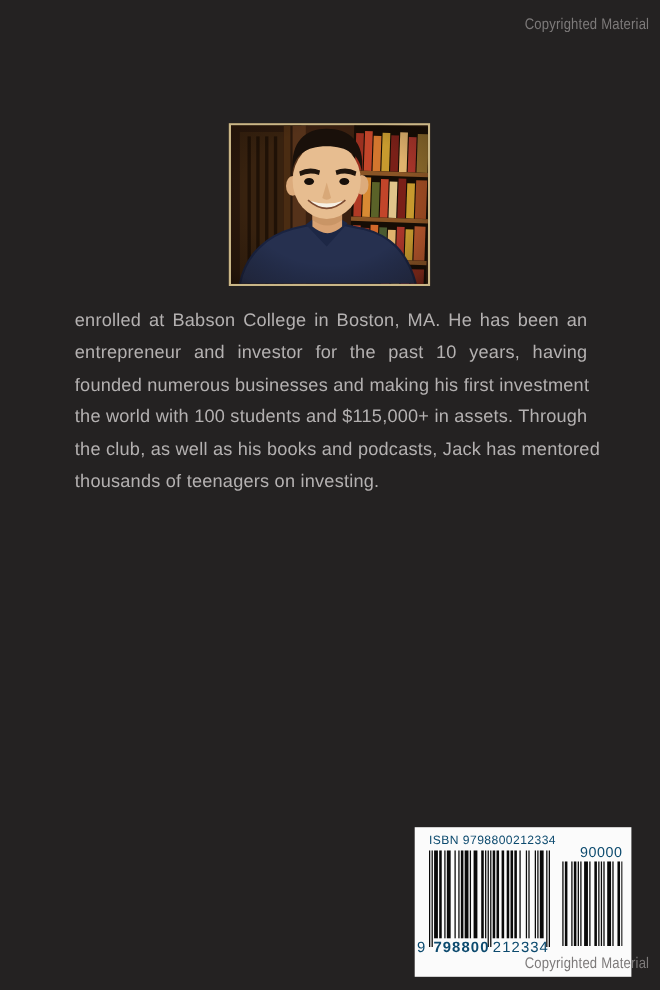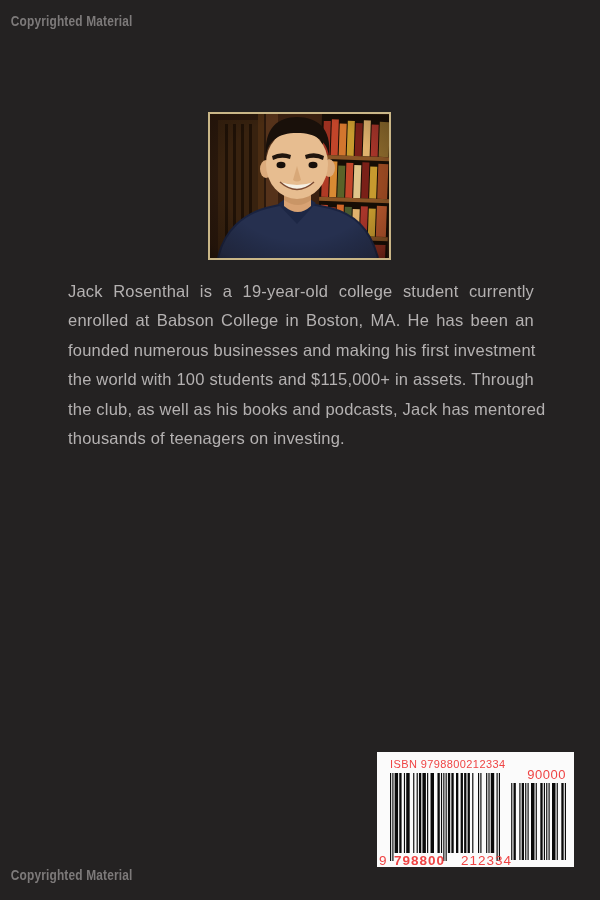--- a/index.html
+++ b/index.html
@@ -8,22 +8,22 @@
     --notice:#7d7a7a;
     --bc-bg:#fbfbfb;
     --photo-border:#c9b687;
   }
   html,body{margin:0;padding:0;background:var(--bg);}
   .page{
     position:relative;width:600px;height:900px;background:var(--bg);
     overflow:hidden;font-family:"Liberation Sans",sans-serif;
   }
   .notice{
-    position:absolute;left:0;width:600px;text-align:left;
-    color:var(--notice);font-size:14px;font-weight:bold;letter-spacing:.2px;
+    position:absolute;left:0;width:600px;text-align:right;
+    color:var(--notice);font-size:14px;font-weight:normal;letter-spacing:.2px;
   }
   .notice span{display:inline-block;transform:scaleX(.85);transform-origin:center;}
   .notice-top{top:13px;}
   .notice-bottom{top:867px;}
 
   .photo-frame{
     position:absolute;left:208px;top:112px;width:179px;height:144px;
     border:2px solid var(--photo-border);background:#2e1b0e;
   }
   .photo-frame svg{display:block;width:100%;height:100%;}
@@ -32,37 +32,37 @@
     position:absolute;left:68px;top:277px;width:466px;
     color:var(--bio);font-size:16.5px;letter-spacing:.2px;font-weight:300;
   }
   .bio-line{
     height:29.4px;line-height:29.4px;white-space:nowrap;
     text-align:justify;text-align-last:justify;
   }
   .bio-line.last{text-align:center;text-align-last:left;}
 
   .barcode-box{
-    position:absolute;left:377px;top:752px;width:197px;height:115px;
-    background:var(--bc-bg);color:#ef4444;
+    position:absolute;left:377px;top:752px;width:197px;height:136px;
+    background:var(--bc-bg);color:#0c4a6e;
   }
   .isbn-label{
     position:absolute;left:13px;top:6px;font-size:11px;letter-spacing:.4px;
     white-space:nowrap;
   }
   .bc-main{position:absolute;left:13px;top:21px;}
   .bc-addon{position:absolute;left:133px;top:31px;}
   .addon-label{
     position:absolute;left:133px;top:15px;width:56px;text-align:right;
     font-size:13px;letter-spacing:.5px;
   }
   .bc-digit{position:absolute;top:101px;font-size:13.5px;}
   .d-left{left:2px;}
   .d-g1{left:17px;width:48px;letter-spacing:1px;font-weight:bold;}
-  .d-g2{left:71px;width:48px;text-align:left;letter-spacing:1px;margin-left:13px;}
+  .d-g2{left:71px;width:48px;text-align:left;letter-spacing:1px;}
 </style>
 </head>
 <body>
 
 <div class="page">
 
   <div class="notice notice-top">
     <span>Copyrighted Material</span>
   </div>
 
@@ -147,22 +147,22 @@
         <ellipse cx="103" cy="51" rx="4.5" ry="3.2" fill="#170f0a"></ellipse>
         <path d="M87,52 l-4,14 q4,3 8,0 Z" fill="#d8a878"></path>
         <path d="M70,68 Q87,83 104,68 Q87,74 70,68 Z" fill="#f6f0e4"></path>
         <path d="M70,68 Q87,83 104,68" fill="none" stroke="#7c4a30" stroke-width="1.5"></path>
       </g>
       <rect width="179" height="144" fill="url(#vig)"></rect>
     </svg>
   </div>
 
   <div class="bio">
-      <div class="bio-line">Jack Rosenthal is a 19-year-old college student currently</div>
       <div class="bio-line">enrolled at Babson College in Boston, MA. He has been an</div>
+      <div class="bio-line">entrepreneur and investor for the past 10 years, having</div>
       <div class="bio-line">founded numerous businesses and making his first investment</div>
       <div class="bio-line">the world with 100 students and $115,000+ in assets. Through</div>
       <div class="bio-line">the club, as well as his books and podcasts, Jack has mentored</div>
       <div class="bio-line last">thousands of teenagers on investing.</div>
     </div>
 
   <div class="barcode-box">
     <div class="isbn-label">ISBN 9798800212334</div>
     <svg class="bc-main" id="bc-main" width="110" height="88" viewBox="0 0 110 88">
         <rect x="0.00" y="0" width="1.16" height="88" fill="#0a0a0a"></rect>

